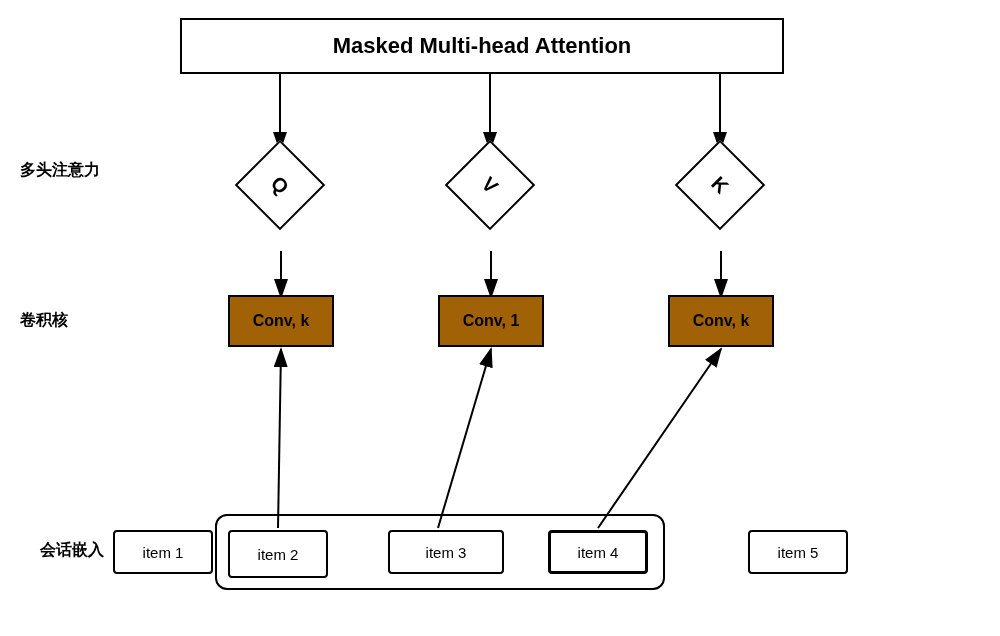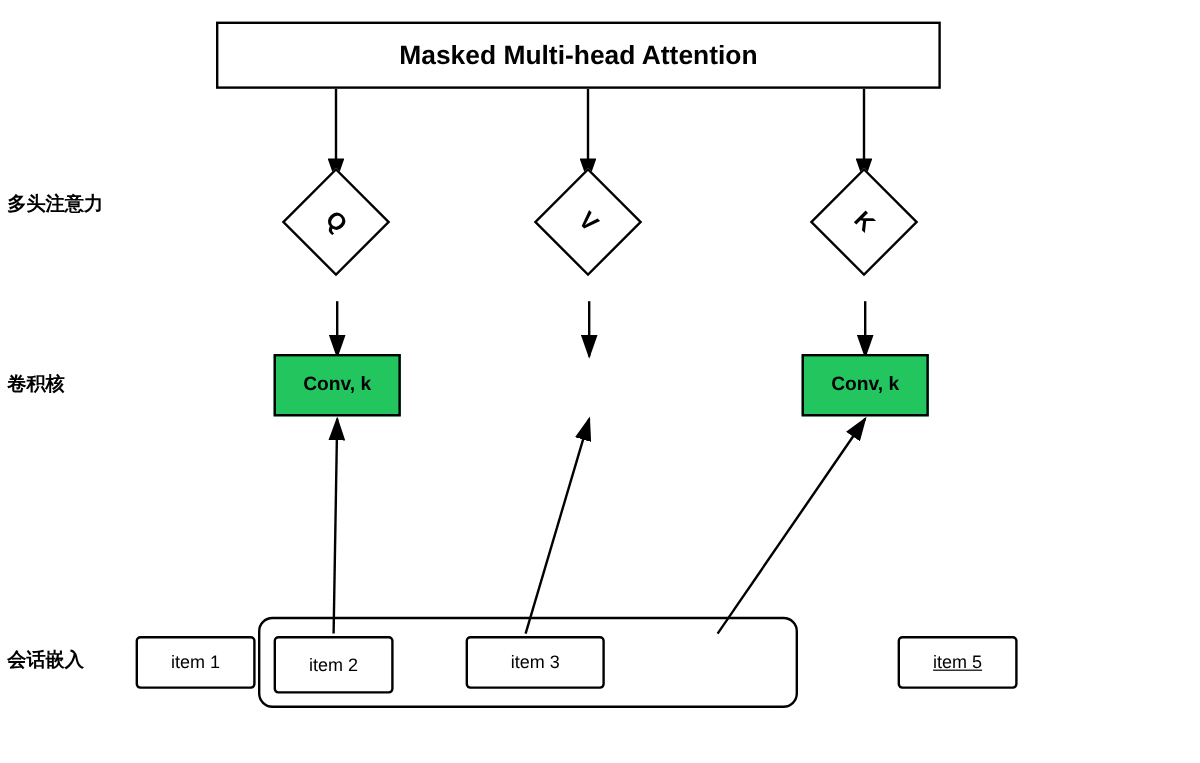--- a/index.html
+++ b/index.html
@@ -18,21 +18,21 @@
       height: 636px;
       background: #fff;
     }
 
     
     .left-label {
       position: absolute;
       font-size: 16px;
       font-weight: bold;
       color: #000;
-      left: 6px;
+      left: 20px;
     }
 
     
     .top-box {
       position: absolute;
       top: 18px;
       left: 180px;
       width: 604px;
       height: 56px;
       border: 2px solid #000;
@@ -70,21 +70,21 @@
       position: absolute;
       display: flex;
       align-items: center;
       justify-content: center;
     }
 
     
     .conv-box {
       position: absolute;
       border: 2px solid #000;
-      background: #22c55e;
+      background: #a16207;
       display: flex;
       align-items: center;
       justify-content: center;
       font-size: 16px;
       font-weight: bold;
     }
 
     
     .item-box {
       position: absolute;
@@ -154,21 +154,21 @@
 
     <line x1="598" y1="528" x2="721" y2="349" stroke="#000" stroke-width="2" marker-end="url(#arrowhead)"></line>
   </svg>
 
   <div class="top-box">
     <span>Masked Multi-head Attention</span>
   </div>
 
   <div class="left-label" style="top: 160px;">多头注意力</div>
   <div class="left-label" style="top: 310px;">卷积核</div>
-  <div class="left-label" style="top: 540px;">会话嵌入</div>
+  <div class="left-label" style="top: 540px; margin-left: 20px;">会话嵌入</div>
 
   <div class="diamond-wrapper" style="position:absolute; left:248px; top:153px; width:64px; height:64px;">
     <div class="diamond">
       <span class="diamond-label">Q</span>
     </div>
   </div>
 
   <div class="diamond-wrapper" style="position:absolute; left:458px; top:153px; width:64px; height:64px;">
     <div class="diamond">
       <span class="diamond-label">V</span>
@@ -177,32 +177,38 @@
 
   <div class="diamond-wrapper" style="position:absolute; left:688px; top:153px; width:64px; height:64px;">
     <div class="diamond">
       <span class="diamond-label">K</span>
     </div>
   </div>
 
   <div class="conv-box" style="left:228px; top:295px; width:106px; height:52px;">
     <span>Conv, k</span>
   </div>
+  <div class="conv-box" style="left:438px; top:295px; width:106px; height:52px;">
+    <span>Conv, 1</span>
+  </div>
   <div class="conv-box" style="left:668px; top:295px; width:106px; height:52px;">
     <span>Conv, k</span>
   </div>
 
   <div class="group-box" style="left:215px; top:514px; width:450px; height:76px;"></div>
 
   <div class="item-box" style="left:113px; top:530px; width:100px; height:44px;">
     <span>item 1</span>
   </div>
   <div class="item-box" style="left:228px; top:530px; width:100px; height:48px;">
     <span>item 2</span>
   </div>
   <div class="item-box" style="left:388px; top:530px; width:116px; height:44px;">
     <span>item 3</span>
   </div>
-  <div class="item-box" style="left:748px; top:530px; width:100px; height:44px;text-decoration:underline;">
+  <div class="item-box highlighted" style="left:548px; top:530px; width:100px; height:44px;">
+    <span>item 4</span>
+  </div>
+  <div class="item-box" style="left:748px; top:530px; width:100px; height:44px;">
     <span>item 5</span>
   </div>
 
 </div>
 
 </body></html>

